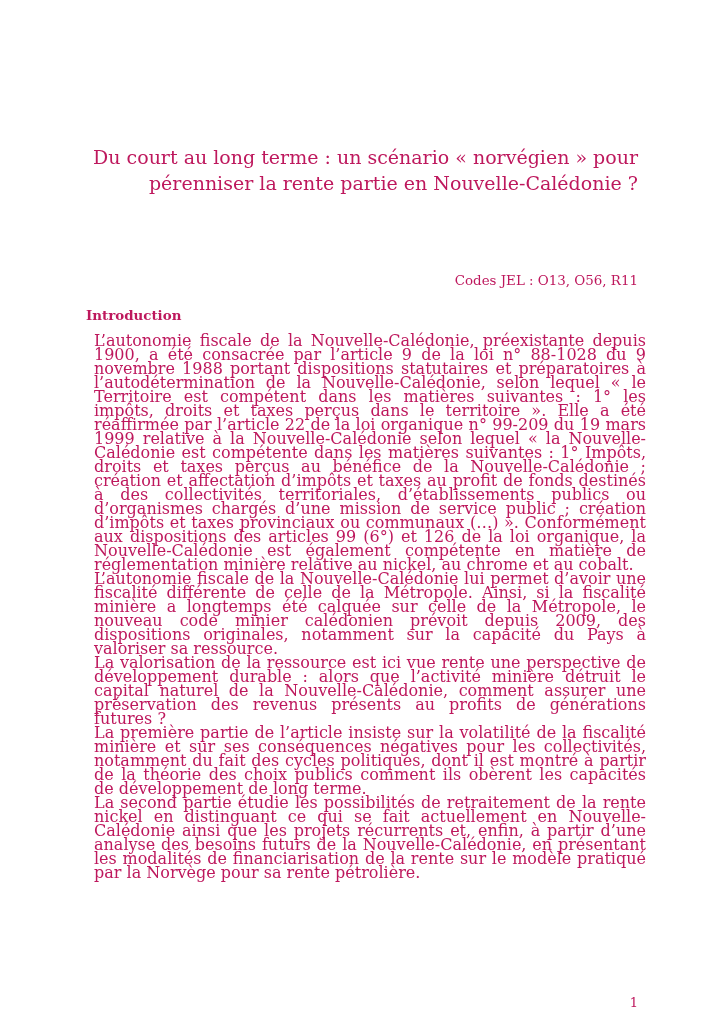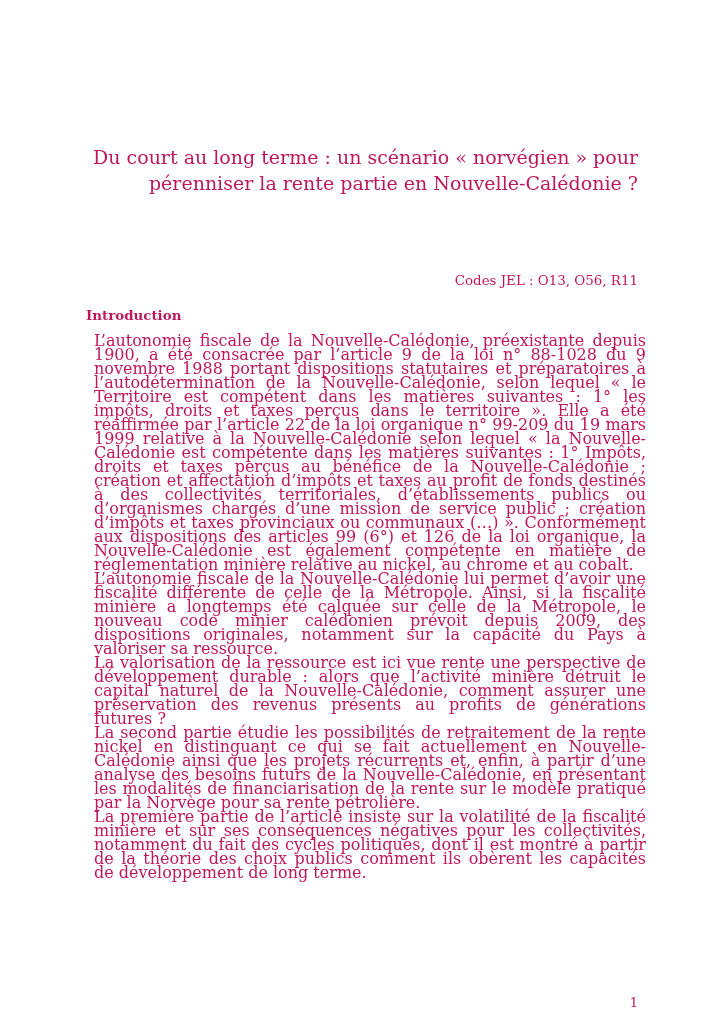--- a/index.html
+++ b/index.html
@@ -89,19 +89,19 @@
 
 
   <div class="jel-line">Codes JEL : O13, O56, R11</div>
 
   <div class="section-heading">Introduction</div>
 
   <div class="body-text">
       <p>L’autonomie fiscale de la Nouvelle-Calédonie, préexistante depuis 1900, a été consacrée par l’article 9 de la loi n° 88-1028 du 9 novembre 1988 portant dispositions statutaires et préparatoires à l’autodétermination de la Nouvelle-Calédonie, selon lequel « le Territoire est compétent dans les matières suivantes : 1° les impôts, droits et taxes perçus dans le territoire ». Elle a été réaffirmée par l’article 22 de la loi organique n° 99-209 du 19 mars 1999 relative à la Nouvelle-Calédonie selon lequel « la Nouvelle-Calédonie est compétente dans les matières suivantes : 1° Impôts, droits et taxes perçus au bénéfice de la Nouvelle-Calédonie ; création et affectation d’impôts et taxes au profit de fonds destinés à des collectivités territoriales, d’établissements publics ou d’organismes chargés d’une mission de service public ; création d’impôts et taxes provinciaux ou communaux (…) ». Conformément aux dispositions des articles 99 (6°) et 126 de la loi organique, la Nouvelle-Calédonie est également compétente en matière de réglementation minière relative au nickel, au chrome et au cobalt.</p>
       <p>L’autonomie fiscale de la Nouvelle-Calédonie lui permet d’avoir une fiscalité différente de celle de la Métropole. Ainsi, si la fiscalité minière a longtemps été calquée sur celle de la Métropole, le nouveau code minier calédonien prévoit depuis 2009, des dispositions originales, notamment sur la capacité du Pays à valoriser sa ressource.</p>
       <p>La valorisation de la ressource est ici vue rente une perspective de développement durable : alors que l’activité minière détruit le capital naturel de la Nouvelle-Calédonie, comment assurer une préservation des revenus présents au profits de générations futures ?</p>
+      <p>La première partie de l’article insiste sur la volatilité de la fiscalité minière et sur ses conséquences négatives pour les collectivités, notamment du fait des cycles politiques, dont il est montré à partir de la théorie des choix publics comment ils obèrent les capacités de développement de long terme.</p>
       <p>La second partie étudie les possibilités de retraitement de la rente nickel en distinguant ce qui se fait actuellement en Nouvelle-Calédonie ainsi que les projets récurrents et, enfin, à partir d’une analyse des besoins futurs de la Nouvelle-Calédonie, en présentant les modalités de financiarisation de la rente sur le modèle pratiqué par la Norvège pour sa rente pétrolière.</p>
-      <p>La première partie de l’article insiste sur la volatilité de la fiscalité minière et sur ses conséquences négatives pour les collectivités, notamment du fait des cycles politiques, dont il est montré à partir de la théorie des choix publics comment ils obèrent les capacités de développement de long terme.</p>
     </div>
 
   <div class="page-number">1</div>
 
 </div>
 
 </body></html>

